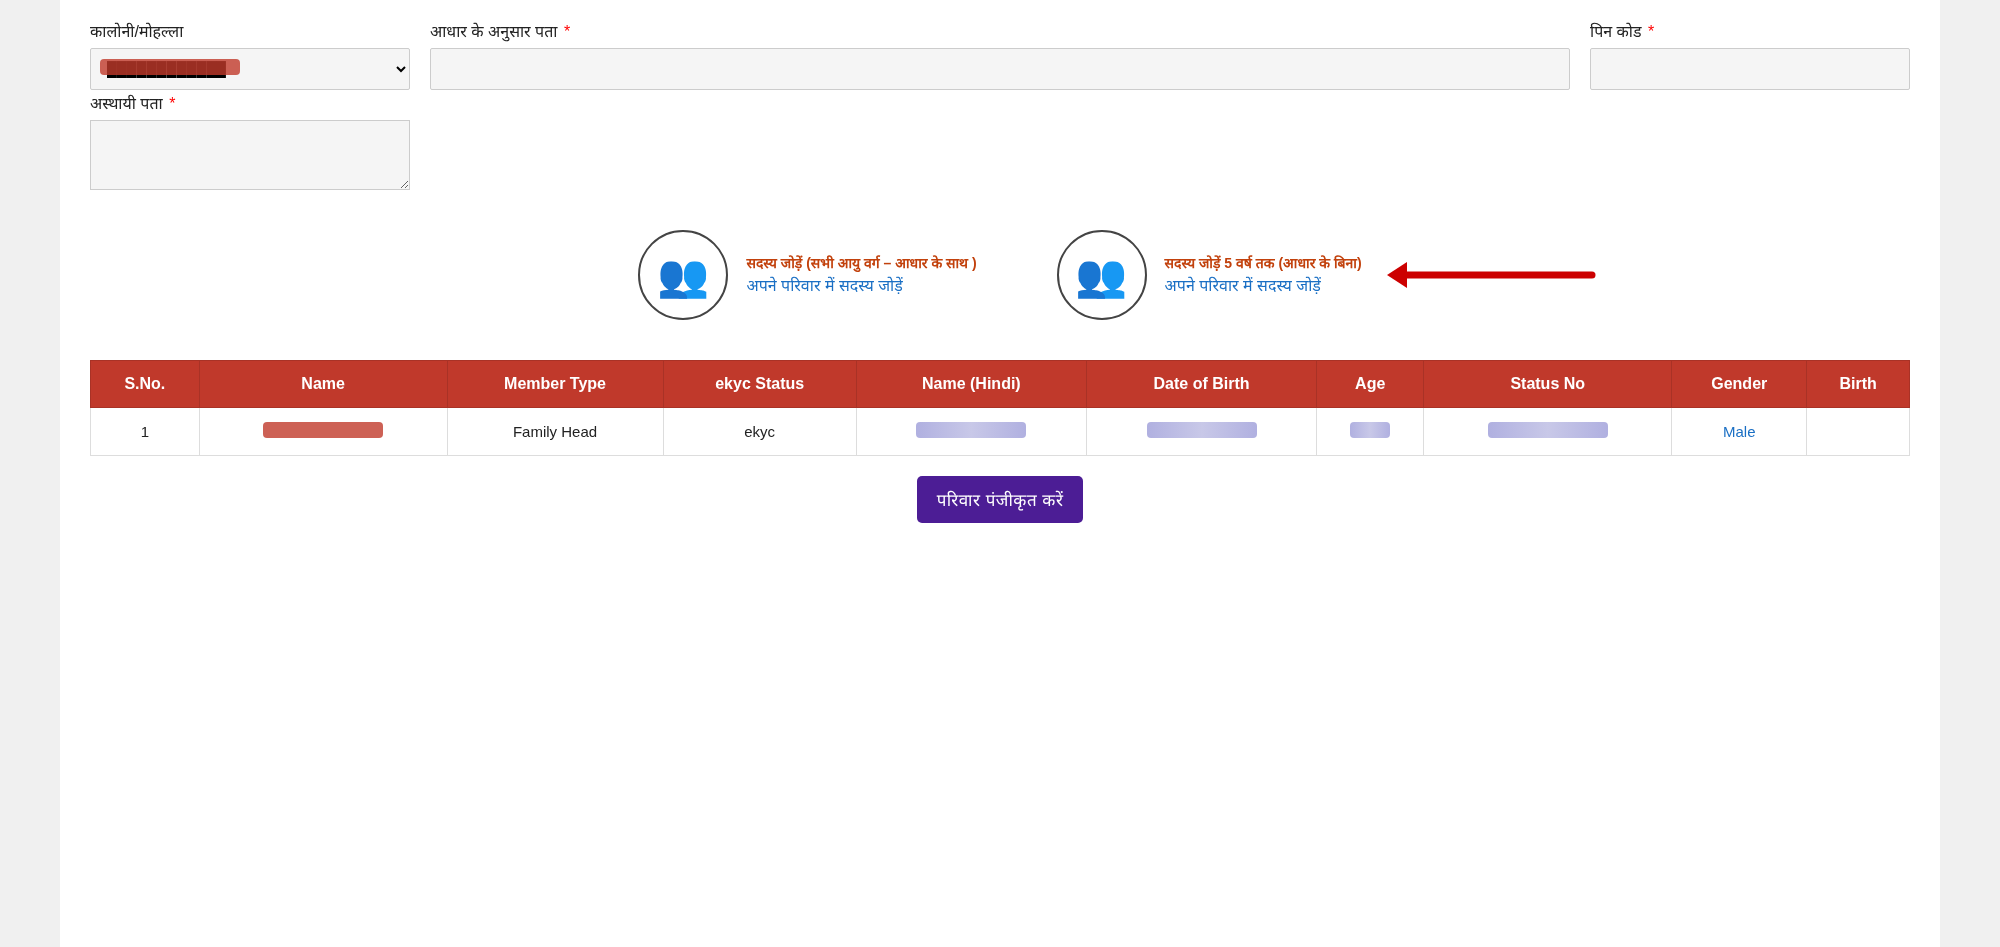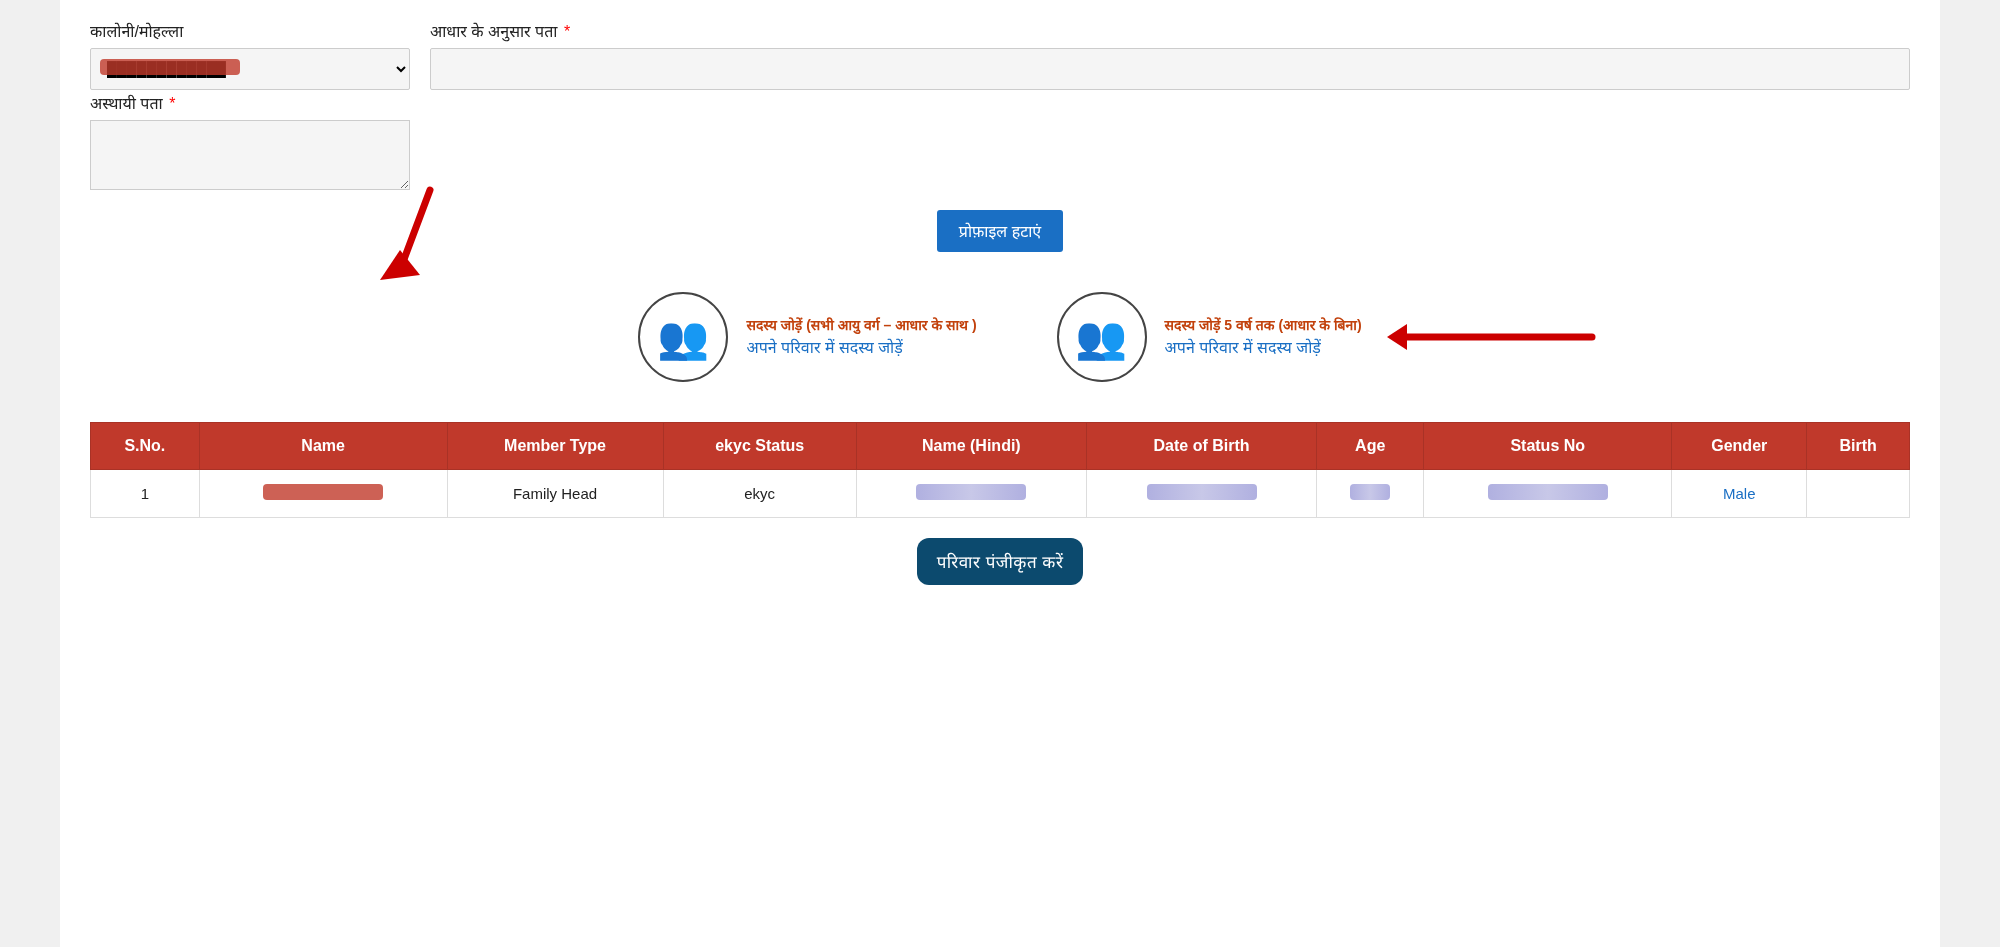--- a/index.html
+++ b/index.html
@@ -168,26 +168,26 @@
       color: #222;
     }
 
     
     .register-btn-row {
       display: flex;
       justify-content: center;
       margin-top: 20px;
     }
     .btn-register {
-      background: #0c4a6e;
+      background: #4c1d95;
       color: white;
       border: none;
       padding: 12px 20px;
       font-size: 17px;
-      border-radius: 12px;
+      border-radius: 5px;
       cursor: pointer;
       font-family: Arial, sans-serif;
       letter-spacing: 0.5px;
     }
 
     
     .blurred-text {
       background: linear-gradient(90deg, #b0b0e0 0%, #c8c8e8 50%, #b0b0e0 100%);
       border-radius: 4px;
       height: 16px;
@@ -231,44 +231,39 @@
       </div>
 
       <div class="form-group aadhar-group">
         <label class="form-label">
           <span>आधार के अनुसार पता</span>
           <span class="required">*</span>
         </label>
         <input type="text" class="form-input aadhar-input" style="width: 100%; background: rgb(245, 245, 245);">
       </div>
 
+      <div class="form-group pin-group">
+        <label class="form-label">
+          <span>पिन कोड</span>
+          <span class="required">*</span>
+        </label>
+        <input type="text" class="form-input pin-input" style="width: 320px; background: rgb(245, 245, 245);">
+      </div>
     </div>
 
     <div class="temp-address-section">
       <div class="form-group">
         <label class="form-label">
           <span>अस्थायी पता</span>
           <span class="required">*</span>
         </label>
         <textarea class="temp-textarea" style=""></textarea>
       </div>
     </div>
 
-    <div style="position: relative; display:flex; justify-content:center; margin-bottom: 10px; margin-top: 10px;">
-
-      <div style="position:absolute; left: 280px; top: -30px; pointer-events:none;">
-        <svg width="100" height="120" viewBox="0 0 100 120">
-          <line x1="60" y1="10" x2="30" y2="90" stroke="#cc0000" stroke-width="7" stroke-linecap="round"></line>
-          <polygon points="10,100 30,70 50,95" fill="#cc0000"></polygon>
-        </svg>
-      </div>
-      <button class="btn-remove-profile">
-        <span>प्रोफ़ाइल  हटाएं</span>
-      </button>
-    </div>
 
     <div class="middle-section">
 
       <div class="add-member-card">
         <div class="member-icon-circle">
           <span class="member-icon-inner">👥</span>
         </div>
         <div class="member-text">
           <h3>सदस्य जोड़ें (सभी आयु वर्ग – आधार के साथ )</h3>
           <a href="#">अपने परिवार में सदस्य जोड़ें</a>

